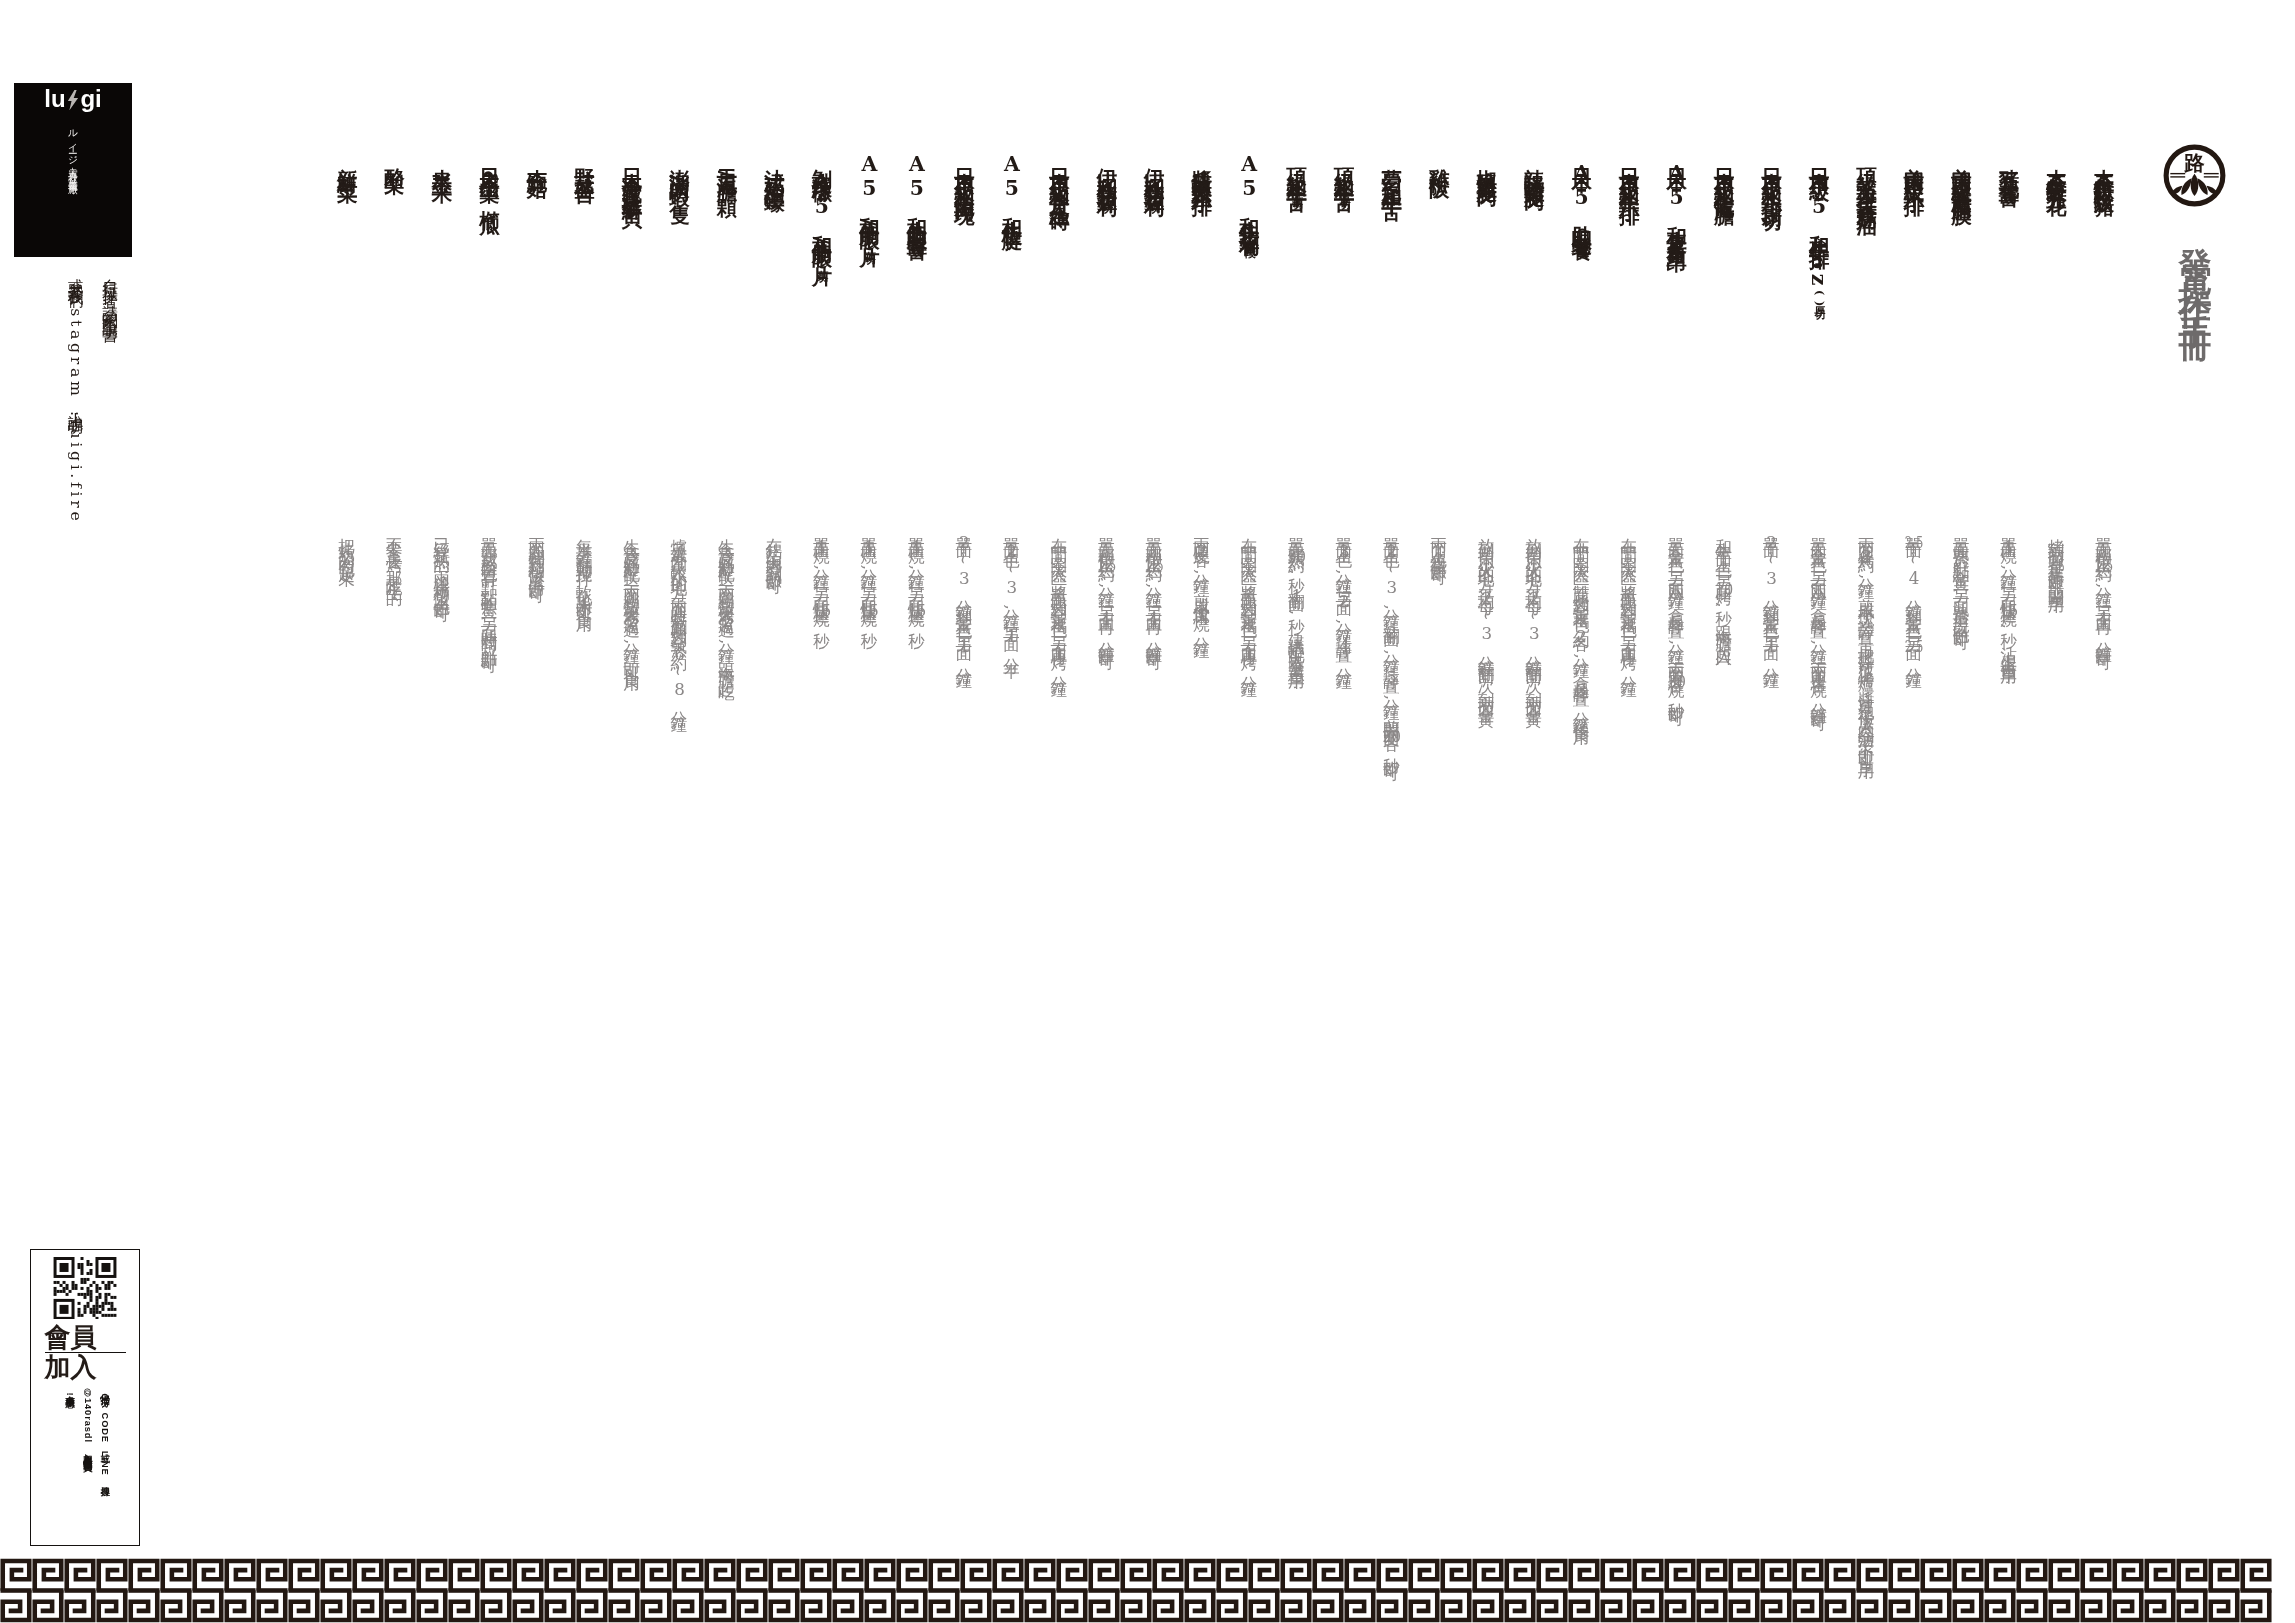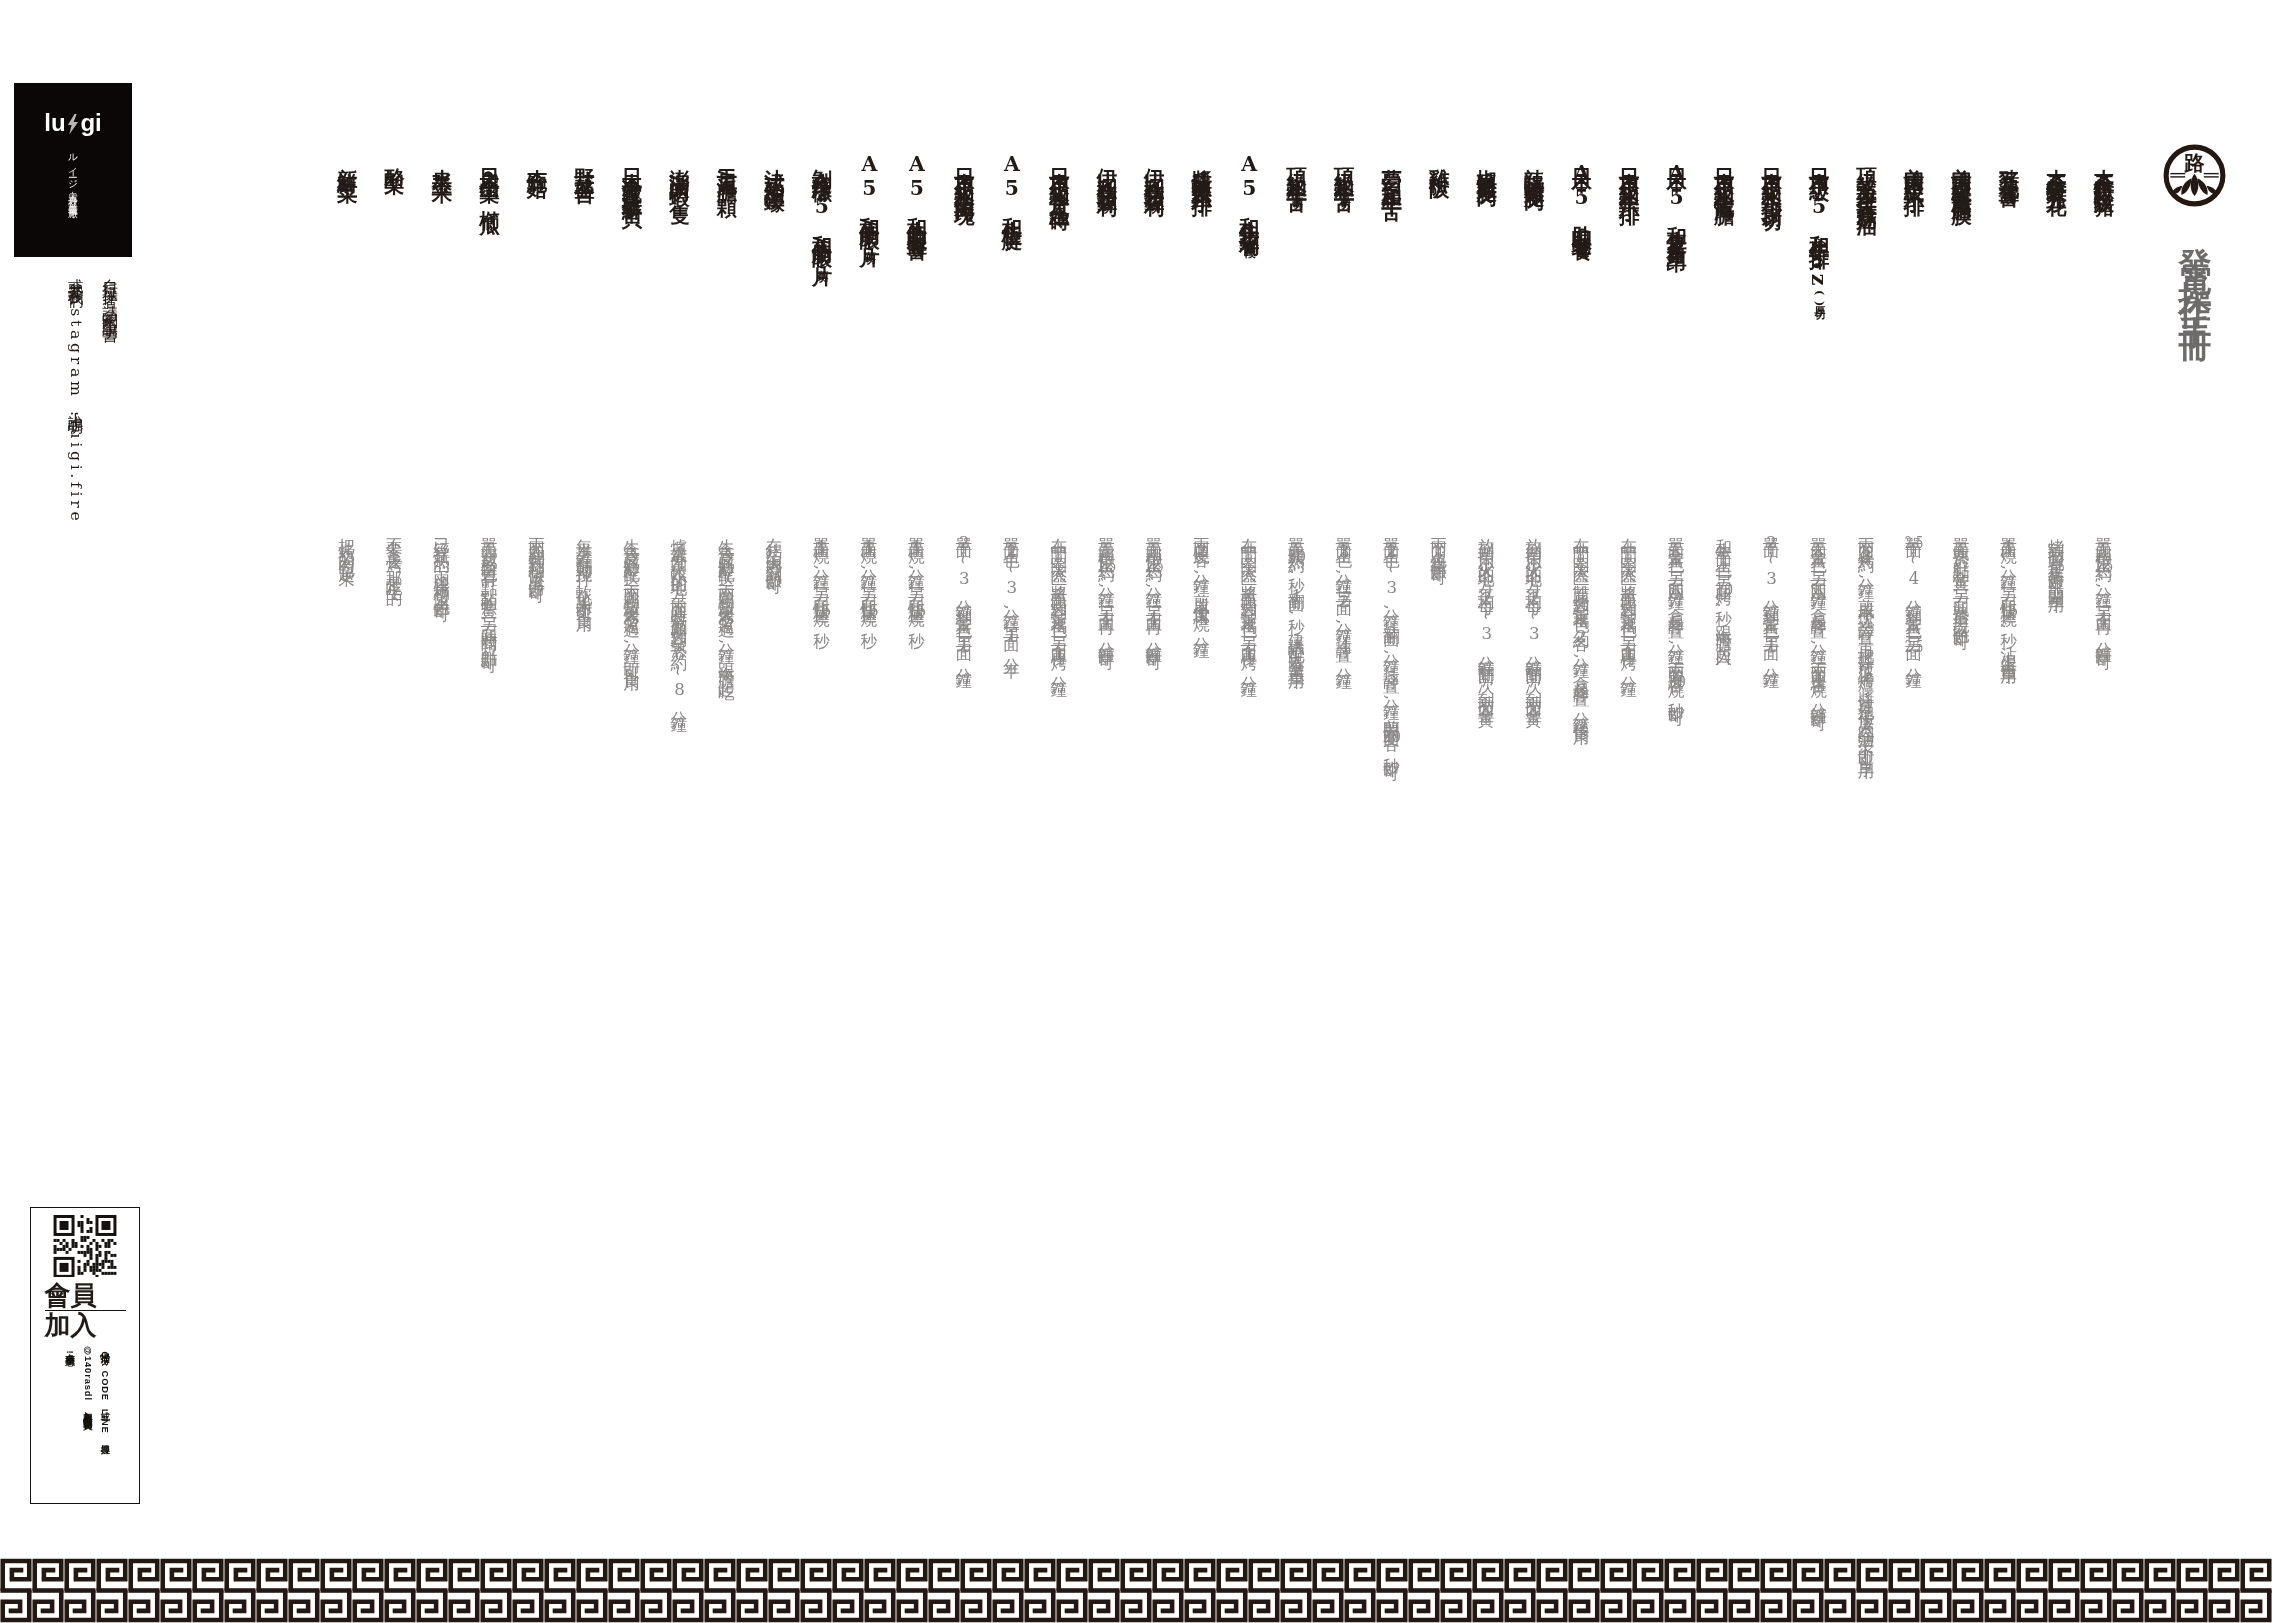--- a/index.html
+++ b/index.html
@@ -19,33 +19,33 @@
   .iname{display:inline-block;inline-size:373px;font-size:20.4px;font-weight:700;
          letter-spacing:4.6px;color:#231b17;}
   .anno{font-size:11px;letter-spacing:1.9px;font-weight:700;}
   .instr{font-size:16.7px;letter-spacing:4.6px;color:#8b8888;}
   .tcy{text-combine-upright:all;letter-spacing:0;}
   .up{text-orientation:upright;letter-spacing:0;}
 
   
   .brandbox{position:absolute;left:14px;top:83px;width:118px;height:174px;background:#0a0706;
             display:flex;flex-direction:column;align-items:center;}
-  .wordmark{margin-top:28px;color:#ffffff;font-family:"Liberation Sans",sans-serif;
+  .wordmark{margin-top:4px;color:#ffffff;font-family:"Liberation Sans",sans-serif;
             font-weight:bold;font-size:24px;display:flex;align-items:flex-end;line-height:1;}
   .wordmark svg{margin:0 1.4px 0.9px 1.4px;}
   .company{margin-top:12px;writing-mode:vertical-rl;text-orientation:mixed;color:#f5f3f2;
            font-size:9.7px;letter-spacing:1.4px;line-height:1;}
 
   
   .note{position:absolute;left:50px;top:266px;height:486px;writing-mode:vertical-rl;
         font-size:15.7px;letter-spacing:3.7px;color:#231b17;line-height:1.2;}
   .note div{margin-left:15.7px;}
 
   
-  .member{position:absolute;left:30px;top:1207px;width:110px;height:297px;
+  .member{position:absolute;left:30px;top:1249px;width:110px;height:297px;
           border:1.4px solid #151210;box-sizing:border-box;display:flex;flex-direction:column;
           align-items:center;padding:6.5px 3.7px;}
   .qr{width:68px;height:68px;}
   .mhead{width:81px;margin-top:4.6px;font-weight:700;font-size:26px;line-height:1.05;}
   .mhead .row{display:flex;justify-content:space-between;}
   .mhead .row:first-child{border-bottom:1.9px solid #151210;padding-bottom:0.9px;margin-bottom:0.9px;}
   .mvtext{margin-top:6.5px;writing-mode:vertical-rl;height:163px;font-size:9.3px;font-weight:700;
           letter-spacing:0.9px;line-height:1.4;color:#151210;font-family:"Liberation Sans","DejaVu Sans",sans-serif;}
   .mvtext div{margin-left:4.6px;}
 

